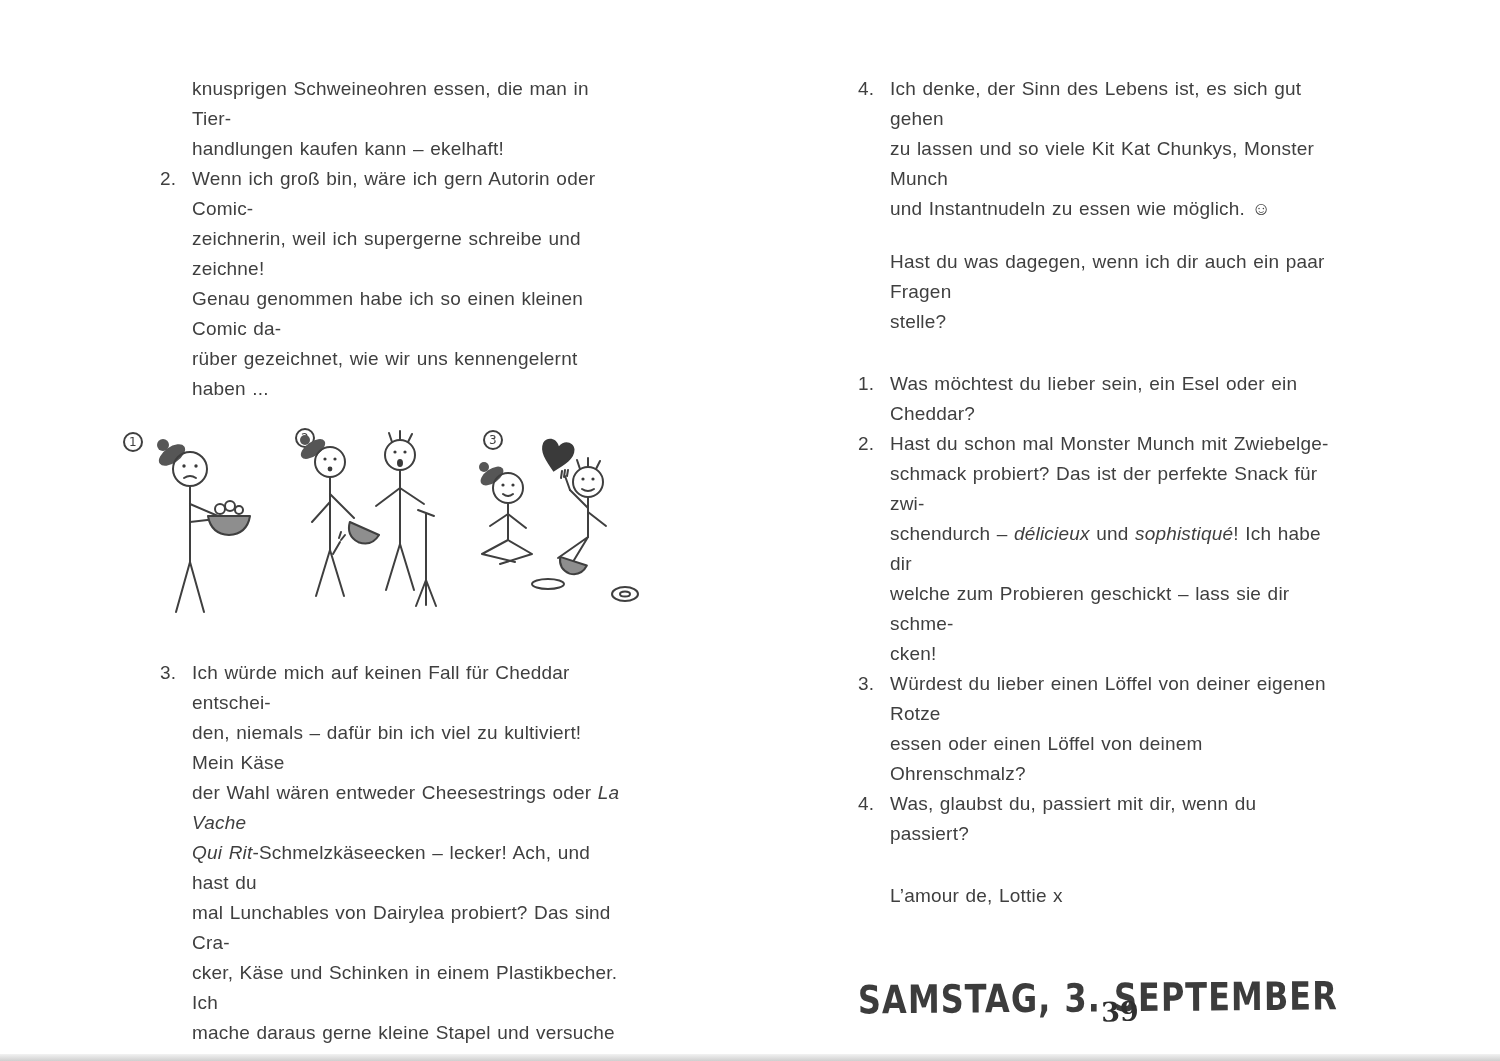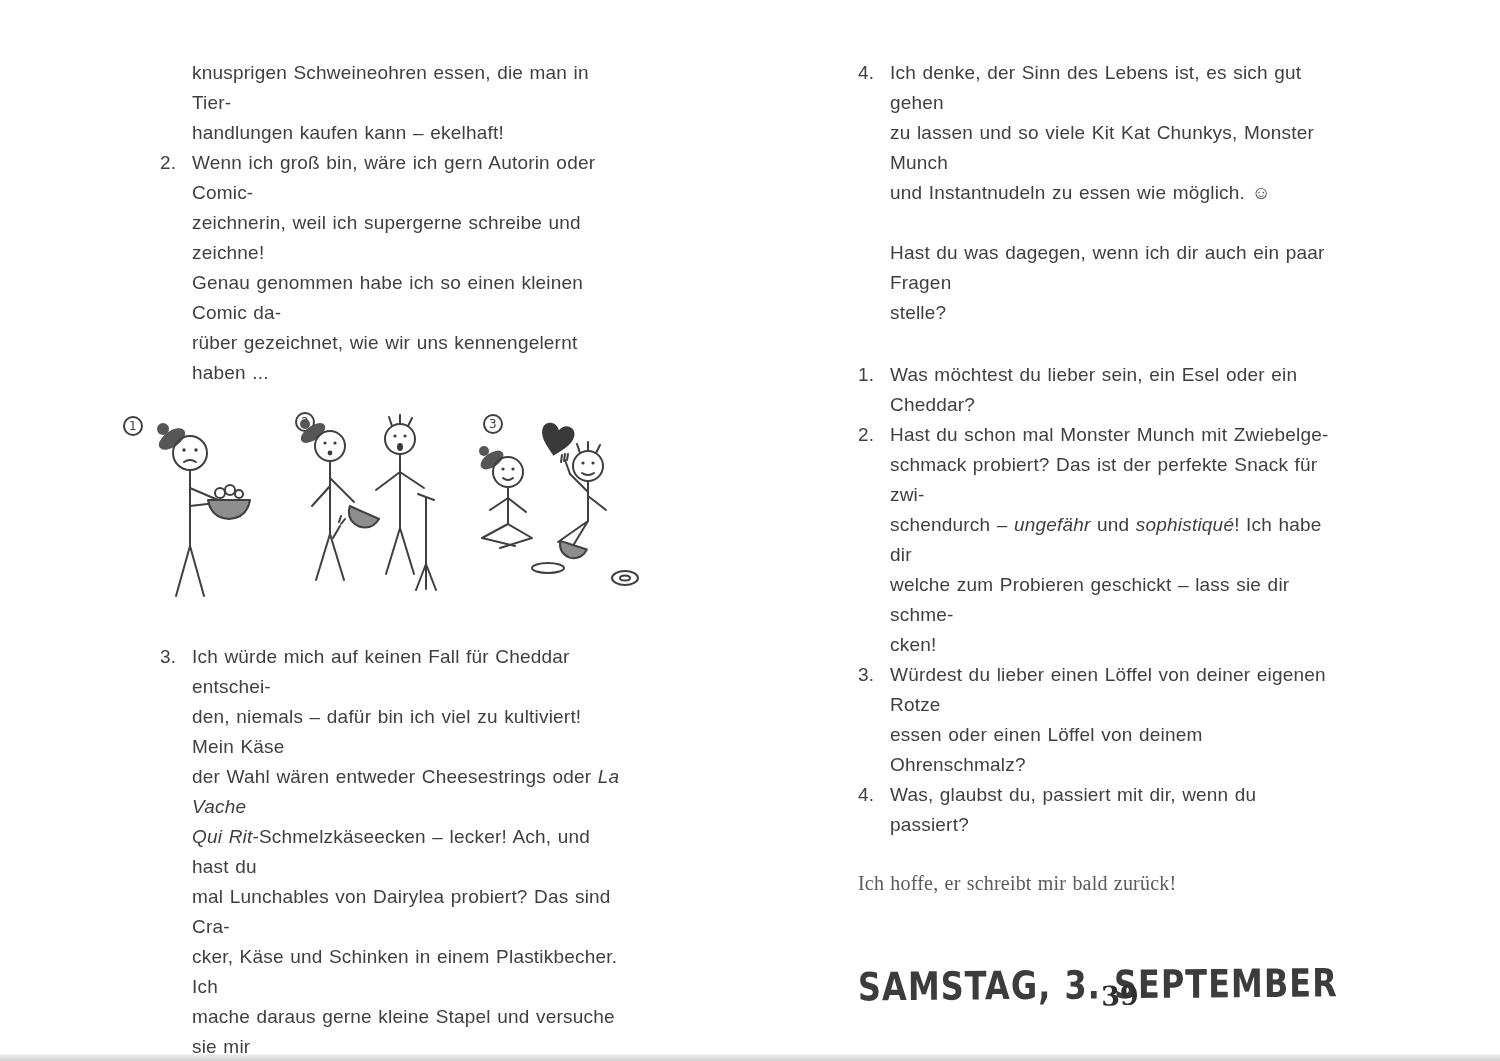--- a/index.html
+++ b/index.html
@@ -8,21 +8,21 @@
     background:#ffffff;
     font-family:"Liberation Sans", sans-serif;
     color:#3f3f3f;
     position:relative;
     overflow:hidden;
   }
   .book-edge {
     position:absolute; left:0; right:0; bottom:0; height:7px;
     background:linear-gradient(to bottom,#f2f2f2,#cfcfcf);
   }
-  .page { position:absolute; top:0; height:948px; width:750px; background:#fff; }
+  .page { position:absolute; top:16px; height:948px; width:750px; background:#fff; }
   .page.left  { left:0; }
   .page.right { left:750px; }
 
   .content { position:absolute; top:58px; }
   .page.left  .content { left:160px; width:462px; }
   .page.right .content { left:108px; width:482px; }
 
   .body-text { font-size:19px; line-height:30px; letter-spacing:0.2px; word-spacing:1px; color:#3f3f3f; }
   .li { display:flex; }
   .li .num { width:32px; flex:none; }
@@ -49,21 +49,21 @@
 
   .page-number {
     position:absolute; top:980px; left:340px; width:60px;
     text-align:center;
     font-family:"DejaVu Serif", serif; font-weight:bold;
     font-size:27px; color:#2f2f2f;
     transform:rotate(-2deg);
   }
 
   .q-block { margin-top:32px; }
-  .intro-block { margin-top:30px; }
+  .intro-block { margin-top:23px; }
 
   svg .st { stroke:#3f3f3f; stroke-width:2; fill:none; stroke-linecap:round; stroke-linejoin:round; }
   svg .fill-dark { fill:#565656; stroke:none; }
   svg .fill-ink { fill:#3a3a3a; stroke:none; }
   svg .bowl { fill:#8e8e8e; stroke:#3f3f3f; stroke-width:2; stroke-linejoin:round; }
   svg text.pnum {
     font-family:"DejaVu Sans", sans-serif; font-size:12px; fill:#3f3f3f;
     text-anchor:middle;
   }
 </style>
@@ -226,37 +226,37 @@
 
     <div class="q-block">
       <div class="li">
         <div class="num">1.</div>
         <div class="txt">Was möchtest du lieber sein, ein Esel oder ein Cheddar?</div>
       </div>
       <div class="li">
         <div class="num">2.</div>
         <div class="txt"><span>Hast du schon mal Monster Munch mit Zwiebelge-
 schmack probiert? Das ist der perfekte Snack für zwi-
-schendurch – </span><em>ungefähr</em><span> und </span><em>sophistiqué</em><span>! Ich habe dir
+schendurch – </span><em>délicieux</em><span> und </span><em>sophistiqué</em><span>! Ich habe dir
 welche zum Probieren geschickt – lass sie dir schme-
 cken!</span></div>
       </div>
       <div class="li">
         <div class="num">3.</div>
         <div class="txt">Würdest du lieber einen Löffel von deiner eigenen Rotze
 essen oder einen Löffel von deinem Ohrenschmalz?</div>
       </div>
       <div class="li">
         <div class="num">4.</div>
         <div class="txt">Was, glaubst du, passiert mit dir, wenn du passiert?</div>
       </div>
     </div>
 
-
-    <div class="diary diary-note">Ich hoffe, er schreibt mir bald zurück!</div>
+    <div class="signoff">L’amour de, Lottie x</div>
+
 
     <div class="entry-heading">SAMSTAG, 3. SEPTEMBER</div>
 
   </div>
 
   <div class="page-number">39</div>
 </div>
 
 <div class="book-edge"></div>
 

